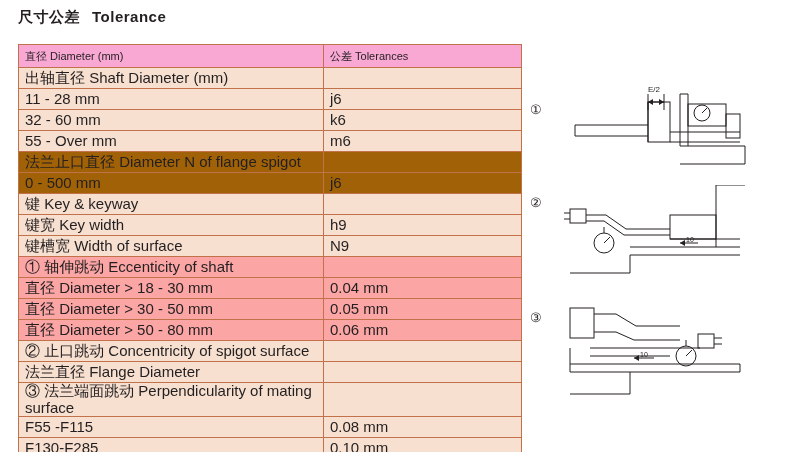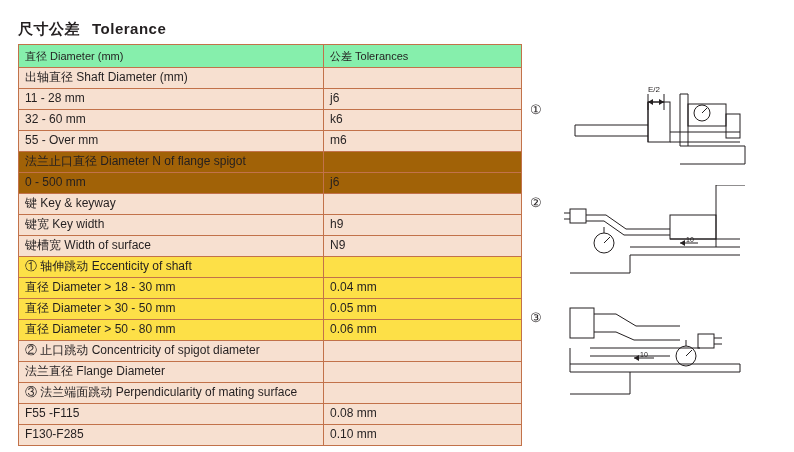--- a/index.html
+++ b/index.html
@@ -15,54 +15,54 @@
     overflow: hidden;
   }
   .page {
     position: relative;
     width: 794px;
     height: 452px;
   }
   .title {
     position: absolute;
     left: 18px;
-    top: 20px;
+    top: 8px;
     font-size: 15px;
     font-weight: bold;
     letter-spacing: 0.5px;
     white-space: nowrap;
   }
   .title .cn { margin-right: 12px; }
   table.tol {
     position: absolute;
     left: 18px;
     top: 44px;
     width: 503px;
     border-collapse: collapse;
     table-layout: fixed;
   }
   table.tol td {
     border: 1px solid #c2724a;
     height: 20px;
-    font-size: 12px;
+    font-size: 15px;
     padding: 0 0 0 6px;
     vertical-align: middle;
     line-height: 1.1;
   }
   table.tol tr.hdr td {
-    background: #86efac;
+    background: #f9a8d4;
     height: 22px;
     font-size: 11px;
   }
   td.c2 {
     padding-left: 0;
   }
   .shade-a { background: #f7e0d0; }
   .shade-b { background: #a16207; }
-  .shade-c { background: #fde047; }
+  .shade-c { background: #fca5a5; }
 
   
   .figs {
     position: absolute;
     left: 530px;
     top: 60px;
     width: 250px;
     height: 380px;
   }
   .fig {
@@ -142,21 +142,21 @@
         </tr>
         <tr>
           <td class="shade-c">直径  Diameter &gt; 30 - 50 mm</td>
           <td class="shade-c c2">0.05 mm</td>
         </tr>
         <tr>
           <td class="shade-c">直径  Diameter &gt; 50 - 80 mm</td>
           <td class="shade-c c2">0.06 mm</td>
         </tr>
         <tr>
-          <td class="shade-a">② 止口跳动 Concentricity of spigot diameter</td>
+          <td class="shade-a">② 止口跳动 Concentricity of spigot surface</td>
           <td class="shade-a c2"></td>
         </tr>
         <tr>
           <td class="shade-a">法兰直径 Flange Diameter</td>
           <td class="shade-a c2"></td>
         </tr>
         <tr>
           <td class="shade-a">③ 法兰端面跳动 Perpendicularity of mating surface</td>
           <td class="shade-a c2"></td>
         </tr>

